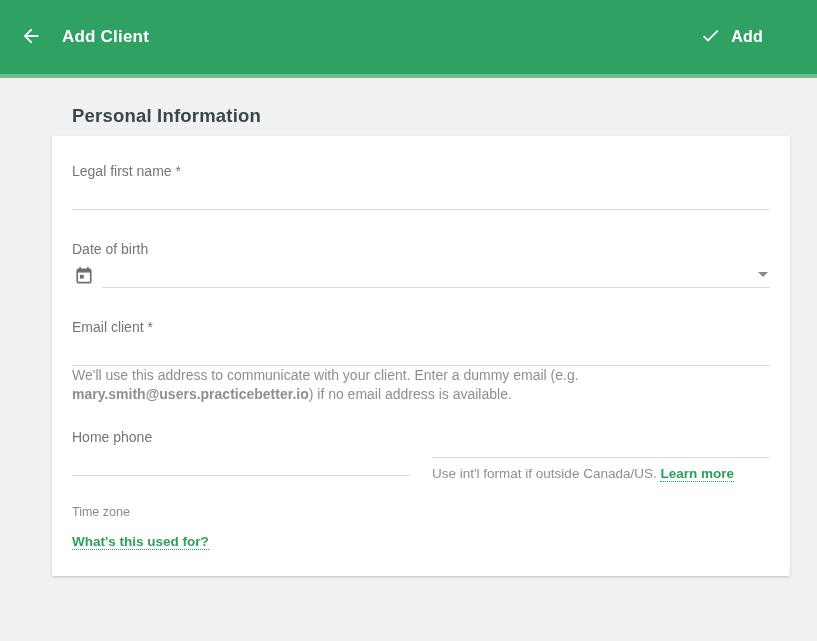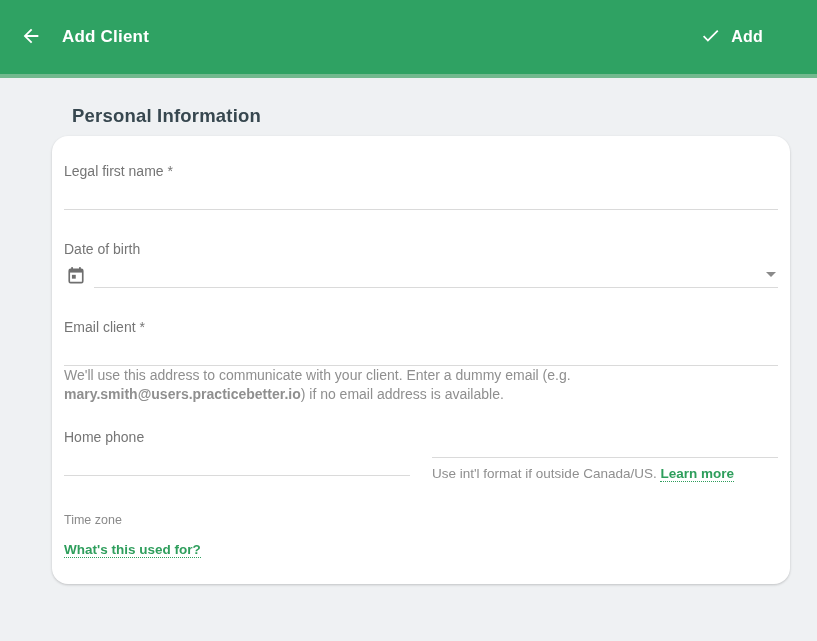--- a/index.html
+++ b/index.html
@@ -12,41 +12,41 @@
   .back-btn { background: none; border: none; cursor: pointer; width: 34px; height: 34px; display: flex; align-items: center; justify-content: center; padding: 0; margin-right: 14px; }
   .page-title { color: #ffffff; font-size: 17px; font-weight: 600; letter-spacing: .2px; }
   .add-btn { background: none; border: none; cursor: pointer; display: flex; align-items: center; gap: 10px; padding: 0; }
   .add-btn-label { color: #ffffff; font-size: 16px; font-weight: 600; letter-spacing: .2px; }
   .accent-strip { height: 4px; background: #72b98e; }
 
   
   main { padding: 0 27px 0 52px; }
   .section-title { margin: 27px 0 9px 20px; font-size: 18.5px; font-weight: 600; color: #37474f; letter-spacing: .2px; }
 
-  .card { background: #ffffff; border-radius: 16px; box-shadow: 0 1px 3px rgba(0,0,0,.12), 0 1px 2px rgba(0,0,0,.08); padding: 26px 12px 26px; }
+  .card { background: #ffffff; border-radius: 2px; box-shadow: 0 1px 3px rgba(0,0,0,.12), 0 1px 2px rgba(0,0,0,.08); padding: 26px 20px 26px; }
 
   .form-row { display: flex; gap: 22px; margin-bottom: 30px; }
   .field { flex: 1; min-width: 0; }
   .field-label { display: block; font-size: 14px; color: #757575; line-height: 18px; }
   .input-line { height: 30px; border-bottom: 1px solid #dadada; font-size: 15px; color: #333; display: flex; align-items: flex-end; }
 
   .input-with-icon { display: flex; align-items: flex-end; }
   .cal-icon { flex: 0 0 auto; margin: 0 8px 2px 2px; display: flex; }
   .input-with-icon .input-line { flex: 1; position: relative; }
   .caret { width: 0; height: 0; border-left: 5px solid transparent; border-right: 5px solid transparent; border-top: 5.5px solid #8a8a8a; }
   .caret-abs { position: absolute; right: 2px; bottom: 10px; }
 
   .full-width { margin-bottom: 0; }
   .helper { margin: 0 0 24px; font-size: 14px; line-height: 19px; color: #8f8f8f; max-width: 700px; }
   .helper b { color: #8f8f8f; font-weight: 700; }
 
   .phone-helper { margin-top: 7px; font-size: 13.5px; color: #8f8f8f; line-height: 17px; }
   .green-link { color: #2e9e5c; font-weight: 700; text-decoration: none; border-bottom: 1px dotted #2e9e5c; cursor: pointer; }
 
-  .tz-block { margin-top: 28px; }
+  .tz-block { margin-top: 20px; }
   .tz-label { font-size: 12.5px; color: #8a8a8a; line-height: 16px; }
   .tz-select { display: flex; align-items: center; justify-content: space-between; height: 32px; border-bottom: 1px solid #c9c9c9; cursor: pointer; }
   .tz-value { font-size: 16.5px; color: #2b2b2b; }
   .tz-link-row { margin-top: 12px; }
   .tz-link { font-size: 13.5px; color: #2e9e5c; font-weight: 600; text-decoration: none; border-bottom: 1px dotted #2e9e5c; cursor: pointer; }
 </style>
 </head>
 <body>
 
 <header class="appbar">

